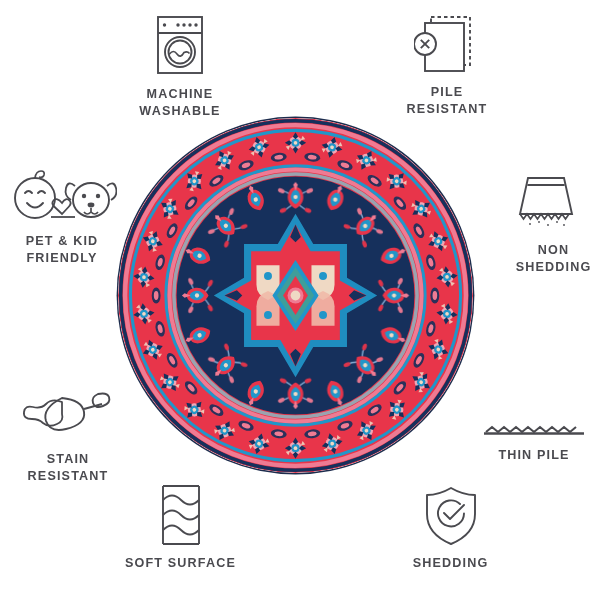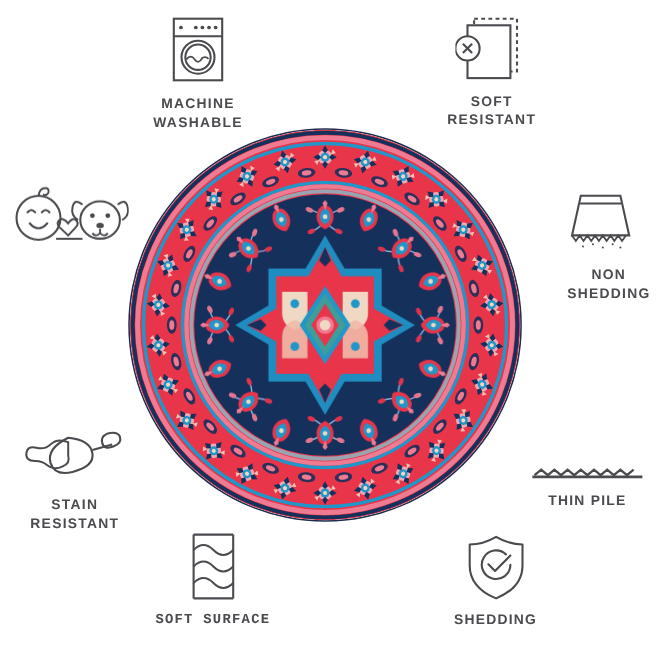--- a/index.html
+++ b/index.html
@@ -26,21 +26,21 @@
     white-space:pre-line;
   }
 
   
   .f-machine-washable { left:105px;  top:13px;  width:150px; }
   .f-slip-resistant   { left:372px;  top:13px;  width:150px; }
   .f-pet-kid          { left:-2px;   top:168px; width:128px; }
   .f-non-shedding     { left:488px;  top:170px; width:116px; }
   .f-stain-resistant  { left:-2px;   top:388px; width:140px; }
   .f-thin-pile        { left:468px;  top:420px; width:132px; }
-  .f-soft-surface     { left:121px;  top:484px; width:145px;font-family:Liberation Mono, monospace; }
+  .f-soft-surface     { left:108px;  top:484px; width:145px; }
   .f-durable          { left:378px;  top:484px; width:145px; }
 
   .f-thin-pile .label { }
   .f-non-shedding .label { margin-top:12px;margin-left:15px; }
 
   
   #rug-wrap {
     position:absolute;
     left:118px; top:118px;
     width:355px; height:355px;
@@ -418,21 +418,21 @@
   <div class="feature f-slip-resistant">
     <div class="icon">
       <svg width="66" height="62" viewBox="0 0 66 62" fill="none" stroke="#4a4a4f" stroke-width="1.9">
         <rect x="17" y="4" width="39" height="48" stroke-dasharray="3.5 3"></rect>
         <rect x="11" y="10" width="39" height="48" fill="#ffffff"></rect>
         <circle cx="11" cy="31" r="11" fill="#ffffff"></circle>
         <line x1="6.8" y1="26.8" x2="15.2" y2="35.2"></line>
         <line x1="15.2" y1="26.8" x2="6.8" y2="35.2"></line>
       </svg>
     </div>
-    <div class="label">SOFT
+    <div class="label">PILE
 RESISTANT</div>
   </div>
 
   <div class="feature f-pet-kid">
     <div class="icon">
       <svg width="110" height="56" viewBox="0 0 110 56" fill="none" stroke="#4a4a4f" stroke-width="1.9">
 
         <circle cx="28" cy="30" r="20"></circle>
         <path d="M28 10 q1 -7 6 -7 q4 0 3 4 q-1 3 -5 2" stroke-width="1.7"></path>
         <path d="M18 25 q3.5 -4 7 0" stroke-width="1.9" stroke-linecap="round"></path>
@@ -446,20 +446,22 @@
         <path d="M68 18 q-7 -6 -9 2 q-2 8 5 12" stroke-width="1.8"></path>
         <path d="M100 18 q7 -6 9 2 q2 8 -5 12" stroke-width="1.8"></path>
         <circle cx="77" cy="28" r="2.2" fill="#4a4a4f" stroke="none"></circle>
         <circle cx="91" cy="28" r="2.2" fill="#4a4a4f" stroke="none"></circle>
         <ellipse cx="84" cy="37" rx="3.4" ry="2.4" fill="#4a4a4f" stroke="none"></ellipse>
         <path d="M84 40 v4 M84 44 q-4 4 -7 0 M84 44 q4 4 7 0" stroke-width="1.7"></path>
 
         <line x1="44" y1="49" x2="68" y2="49" stroke-width="1.8"></line>
       </svg>
     </div>
+    <div class="label">PET &amp; KID
+FRIENDLY</div>
   </div>
 
   <div class="feature f-non-shedding">
     <div class="icon">
       <svg width="72" height="60" viewBox="0 0 72 60" fill="none" stroke="#4a4a4f" stroke-width="1.9">
         <path d="M18 8 h36 l8 36 h-52 Z"></path>
         <line x1="17.4" y1="15" x2="54.6" y2="15"></line>
         <path d="M10 44 l3.5 5 l3.5 -5 l3.5 5 l3.5 -5 l3.5 5 l3.5 -5 l3.5 5
                  l3.5 -5 l3.5 5 l3.5 -5 l3.5 5 l3.5 -5 l3.5 5 l3.5 -5" stroke-width="1.6"></path>
         <circle cx="20" cy="54" r="0.9" fill="#4a4a4f" stroke="none"></circle>

